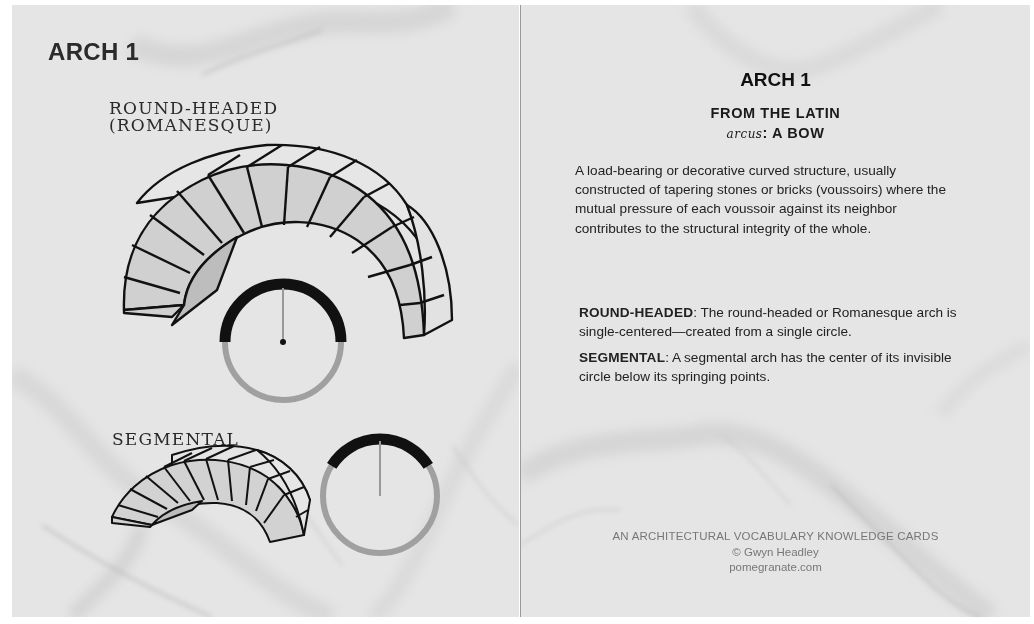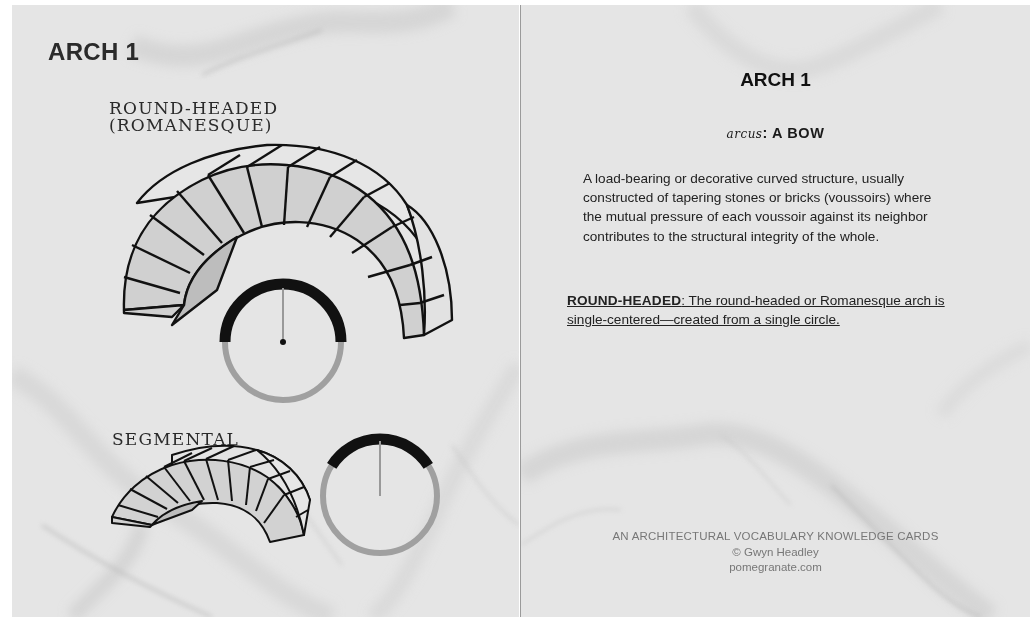--- a/index.html
+++ b/index.html
@@ -39,23 +39,23 @@
     left:0; width:509px; text-align:center; top:118px;
     font-size:16px; color:#1a1a1a;
   }
   #back-sub2 .latin { font-family:"DejaVu Serif", serif; font-style:italic; font-size:12px; letter-spacing:0.5px; }
   #back-sub2 .rest { font-family:"Liberation Sans", sans-serif; font-weight:bold; font-size:14.5px; letter-spacing:0.6px; }
   .body-text {
     left:46px; width:400px; font-family:"Liberation Sans", sans-serif;
     font-size:13.6px; line-height:19.2px; color:#222;
   }
   #para1 { top:148px; }
-  #para1 p { margin:16px; }
+  #para1 p { margin:8px; }
   #para1 .indent { text-indent:19px; }
-  .def { margin:0;text-decoration:underline; }
+  .def { margin:12px; }
   .def b { font-weight:bold; letter-spacing:0.2px; }
   #def-round { top:286px; }
   #def-seg { top:331px; }
   #def-spring { top:373px; }
   #footer {
     left:0; width:509px; text-align:center; top:524px;
     font-family:"Liberation Sans", sans-serif; font-size:11.5px; line-height:15.5px; color:#777;
   }
   #footer .brand { font-weight:normal; letter-spacing:0.2px; }
   #footer .series { letter-spacing:0.2px; }
@@ -188,30 +188,34 @@
       <path d="M 509 340 C 470 360 440 380 420 410" stroke="#d2d2d2" stroke-width="14" fill="none"></path>
     </g>
     <g filter="url(#blur2)" opacity="0.55">
       <path d="M 310 480 C 340 510 370 540 400 570 C 420 590 440 605 460 612" stroke="#b3b3b3" stroke-width="3" fill="none"></path>
       <path d="M 0 540 C 30 520 60 500 100 505" stroke="#bbbbbb" stroke-width="2" fill="none"></path>
       <path d="M 200 430 C 230 450 250 480 270 500" stroke="#c0c0c0" stroke-width="2" fill="none"></path>
     </g>
   </svg>
 
   <div class="abs" id="back-title">ARCH 1</div>
+  <div class="abs" id="back-sub1">FROM THE LATIN</div>
   <div class="abs" id="back-sub2">
     <span class="latin">arcus</span><span class="rest">: A BOW</span>
   </div>
 
   <div class="abs body-text" id="para1">
     <p>A load-bearing or decorative curved structure, usually constructed of tapering stones or bricks (voussoirs) where the mutual pressure of each voussoir against its neighbor contributes to the structural integrity of the whole.</p>
   </div>
 
   <p class="abs body-text def" id="def-round">
     <b>ROUND-HEADED</b><span>: The round-headed or Romanesque arch is single-centered—created from a single circle.</span>
+  </p>
+  <p class="abs body-text def" id="def-seg">
+    <b>SEGMENTAL</b><span>: A segmental arch has the center of its invisible circle below its springing points.</span>
   </p>
 
   <div class="abs" id="footer">
     <div><span class="brand">AN ARCHITECTURAL VOCABULARY</span><span class="series"> KNOWLEDGE CARDS</span></div>
     <div>© Gwyn Headley</div>
     <div>pomegranate.com</div>
   </div>
 </div>
 
 </body></html>

